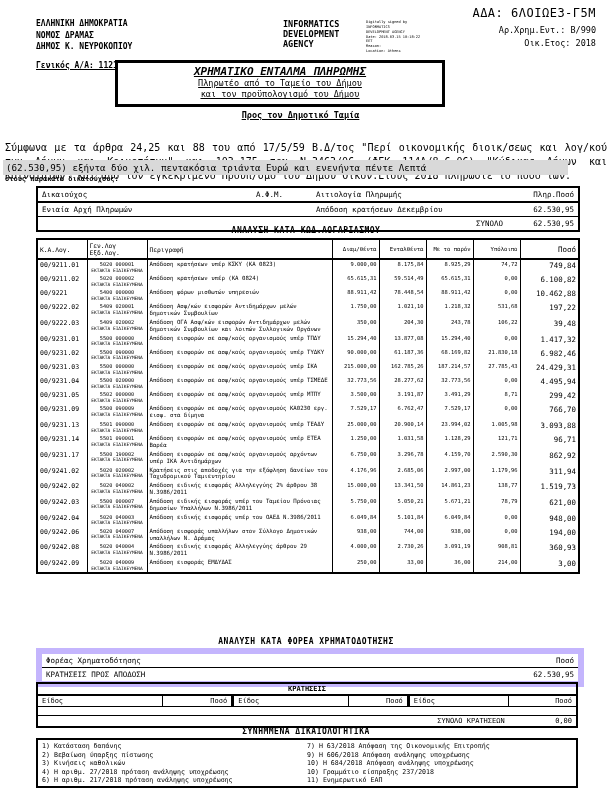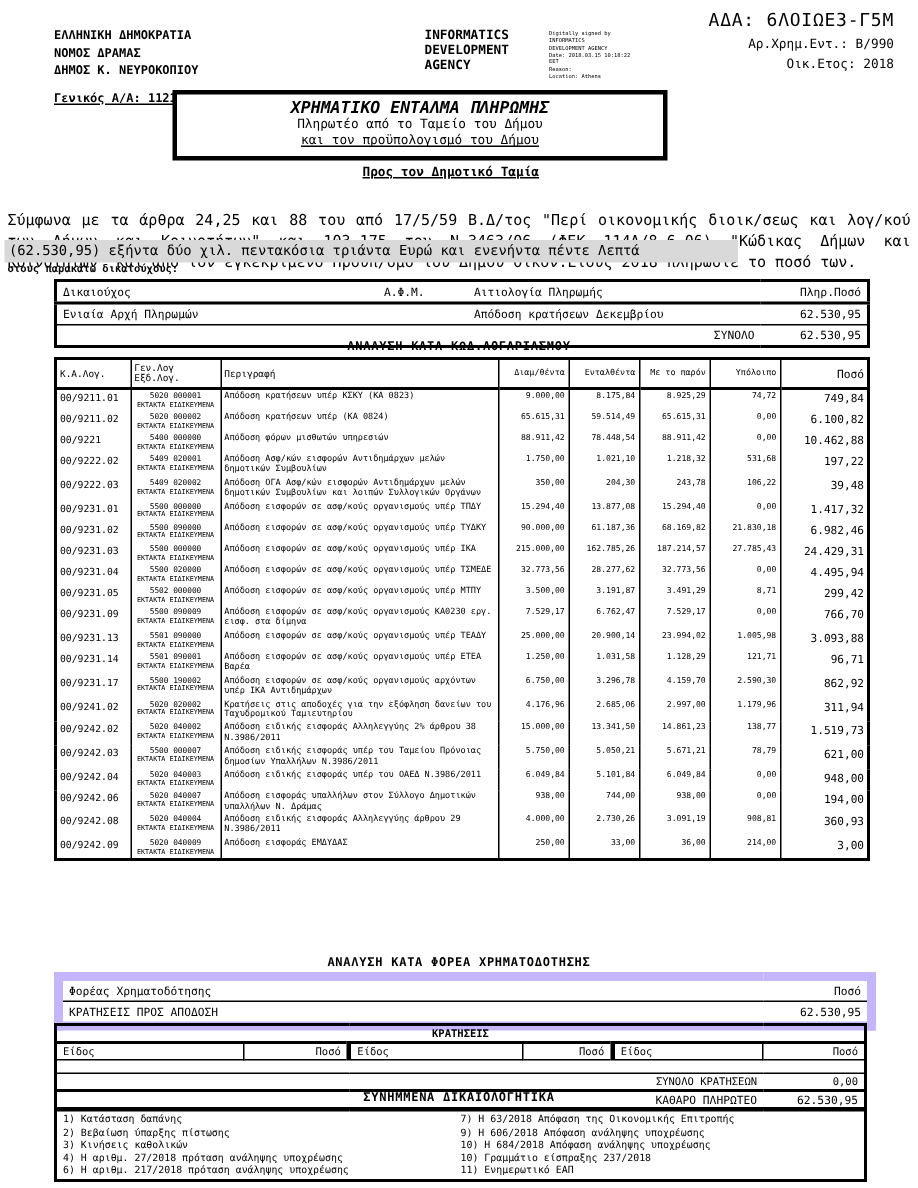--- a/index.html
+++ b/index.html
@@ -11,30 +11,30 @@
   
   .ada-line{position:absolute;top:6px;right:16px;font-size:12px;letter-spacing:.5px;}
   .right-block{position:absolute;top:24px;right:16px;text-align:right;font-size:8.5px;line-height:1.5;}
   .org-block{position:absolute;top:18px;left:36px;font-size:8px;font-weight:bold;line-height:1.45;}
   .serial{margin-top:7px;text-decoration:underline;}
   .stamp{position:absolute;top:20px;left:283px;display:flex;gap:5px;align-items:flex-start;}
   .stamp-agency{font-size:8.5px;font-weight:bold;width:78px;line-height:1.15;}
   .stamp-sig{font-size:3.6px;line-height:1.35;width:62px;}
   
   .title-box{position:absolute;top:60px;left:115px;width:330px;border:3px solid #000;
-    text-align:center;padding:2px 2px 3px 2px;box-sizing:border-box;}
+    text-align:center;padding:2px 2px 3px 2px;box-sizing:border-box;text-decoration:underline;}
   .title-main{font-size:11px;font-weight:bold;font-style:italic;}
   .title-sub{font-size:8.5px;line-height:1.35;}
   .title-sub.u{text-decoration:underline;}
   .to-line{position:absolute;top:110px;left:0;width:601px;text-align:center;
     font-size:8.5px;font-weight:bold;text-decoration:underline;}
   
   .intro-par{position:absolute;top:141px;left:5px;width:602px;font-size:10px;
     line-height:1.42;text-align:justify;}
-  .amount-line{position:absolute;top:160px;left:3px;width:489px;background:#d9d9d9;
+  .amount-line{position:absolute;top:160px;left:3px;width:565px;background:#d9d9d9;
     font-size:9.2px;padding:2px 3px;box-sizing:border-box;}
   .benef-label{position:absolute;top:175px;left:5px;font-size:7px;font-weight:bold;}
   
   table{border-collapse:collapse;table-layout:fixed;}
   td,th{overflow:hidden;}
   .benef-table{position:absolute;top:186px;left:36px;width:542px;border:2px solid #000;font-size:7.5px;}
   .benef-table th{font-weight:normal;text-align:left;padding:2px 4px;border-bottom:2px solid #000;}
   .benef-table td{padding:2px 4px;}
   .benef-table .amt{text-align:right;}
   .benef-table .total-row td{border-top:1.5px solid #000;}
@@ -522,24 +522,20 @@
         <th class="grp">Είδος</th>
         <th class="amt">Ποσό</th>
       </tr>
       <tr class="spacer">
           <td colspan="6"></td>
         </tr>
       <tr class="tot">
         <td class="rlabel" colspan="5">ΣΥΝΟΛΟ ΚΡΑΤΗΣΕΩΝ</td>
         <td class="ramt">0,00</td>
       </tr>
-      <tr class="net">
-        <td class="rlabel" colspan="5">ΚΑΘΑΡΟ ΠΛΗΡΩΤΕΟ</td>
-        <td class="ramt">62.530,95</td>
-      </tr>
     </tbody>
   </table>
 
   <div class="sec-head" style="top:727px">ΣΥΝΗΜΜΕΝΑ ΔΙΚΑΙΟΛΟΓΗΤΙΚΑ</div>
 
   <div class="attach-box">
     <div class="attach-col">
 
     <div class="attach-item">1) Κατάσταση δαπάνης</div>
         <div class="attach-item">2) Βεβαίωση ύπαρξης πίστωσης</div>

